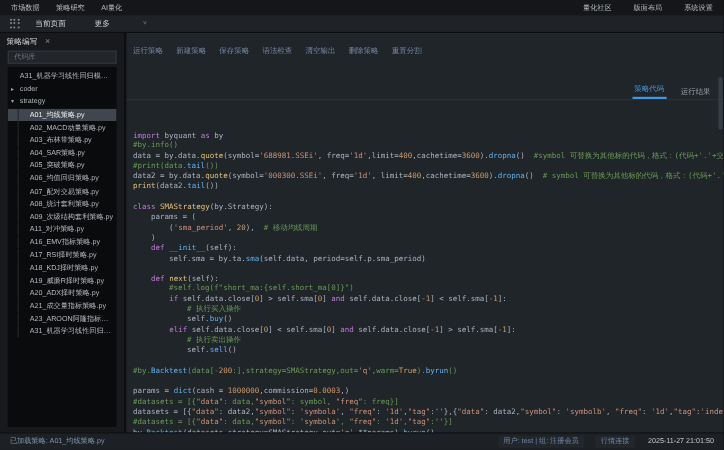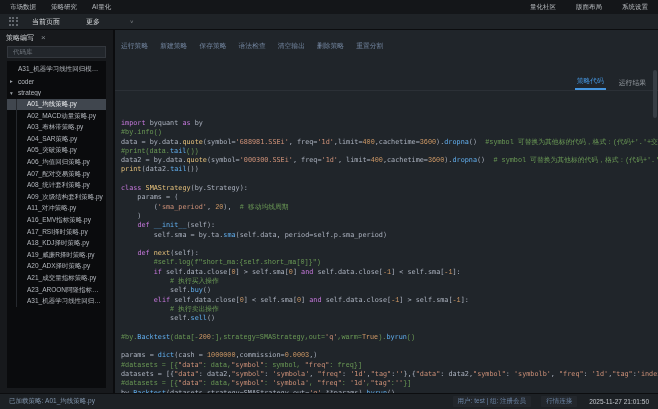--- a/index.html
+++ b/index.html
@@ -51,22 +51,22 @@
   .ed-btn { color:#7386a0; margin-right:12px; }
   .ed-tabs { height:14px; display:flex; justify-content:flex-end; align-items:flex-end;
              padding:0 10px; border-bottom:1px solid #2b3036; font-size:6.8px; }
   .ed-tab { margin-left:11px; padding:0 2px 2px 2px; color:#9aa0a6; }
   .ed-tab.active { color:#4596e0; border-bottom:2px solid #4596e0; }
   .code { flex:1; padding:4px 2px 0 6px; font-family:"DejaVu Sans Mono", monospace;
           font-size:6.8px; line-height:9.3px; white-space:pre; overflow:hidden;
           color:#abb2bf; }
   .cl { height:9.3px; }
   .tk-p { color:#abb2bf; } .tk-k { color:#c678dd; } .tk-f { color:#61afef; }
-  .tk-y { color:#e5c07b;text-align:right; } .tk-s { color:#ce9178; } .tk-n { color:#d19a66;font-family:Liberation Mono, monospace; }
-  .tk-c { color:#6a9955;font-family:Liberation Mono, monospace; } .tk-cl { color:#e5c07b; }
+  .tk-y { color:#e5c07b;text-align:right; } .tk-s { color:#ce9178; } .tk-n { color:#d19a66; }
+  .tk-c { color:#6a9955; } .tk-cl { color:#e5c07b; }
   .scrollthumb { position:absolute; right:1px; top:40px; width:4px; height:48px;
                  background:#373d44; border-radius:2px; }
   
   .statusbar { height:16px; background:#1d2125; border-top:1px solid #0c0d0f;
                display:flex; align-items:center; padding:0 9px; font-size:6.5px; }
   .st-left { color:#8296ad; }
   .st-right { margin-left:auto; display:flex; align-items:center; }
   .st-chip { color:#6d87a8; background:#23272c; padding:1px 5px; margin-left:10px;
              border-radius:1px; }
   .st-time { color:#c3c7cc; margin-left:12px; }

